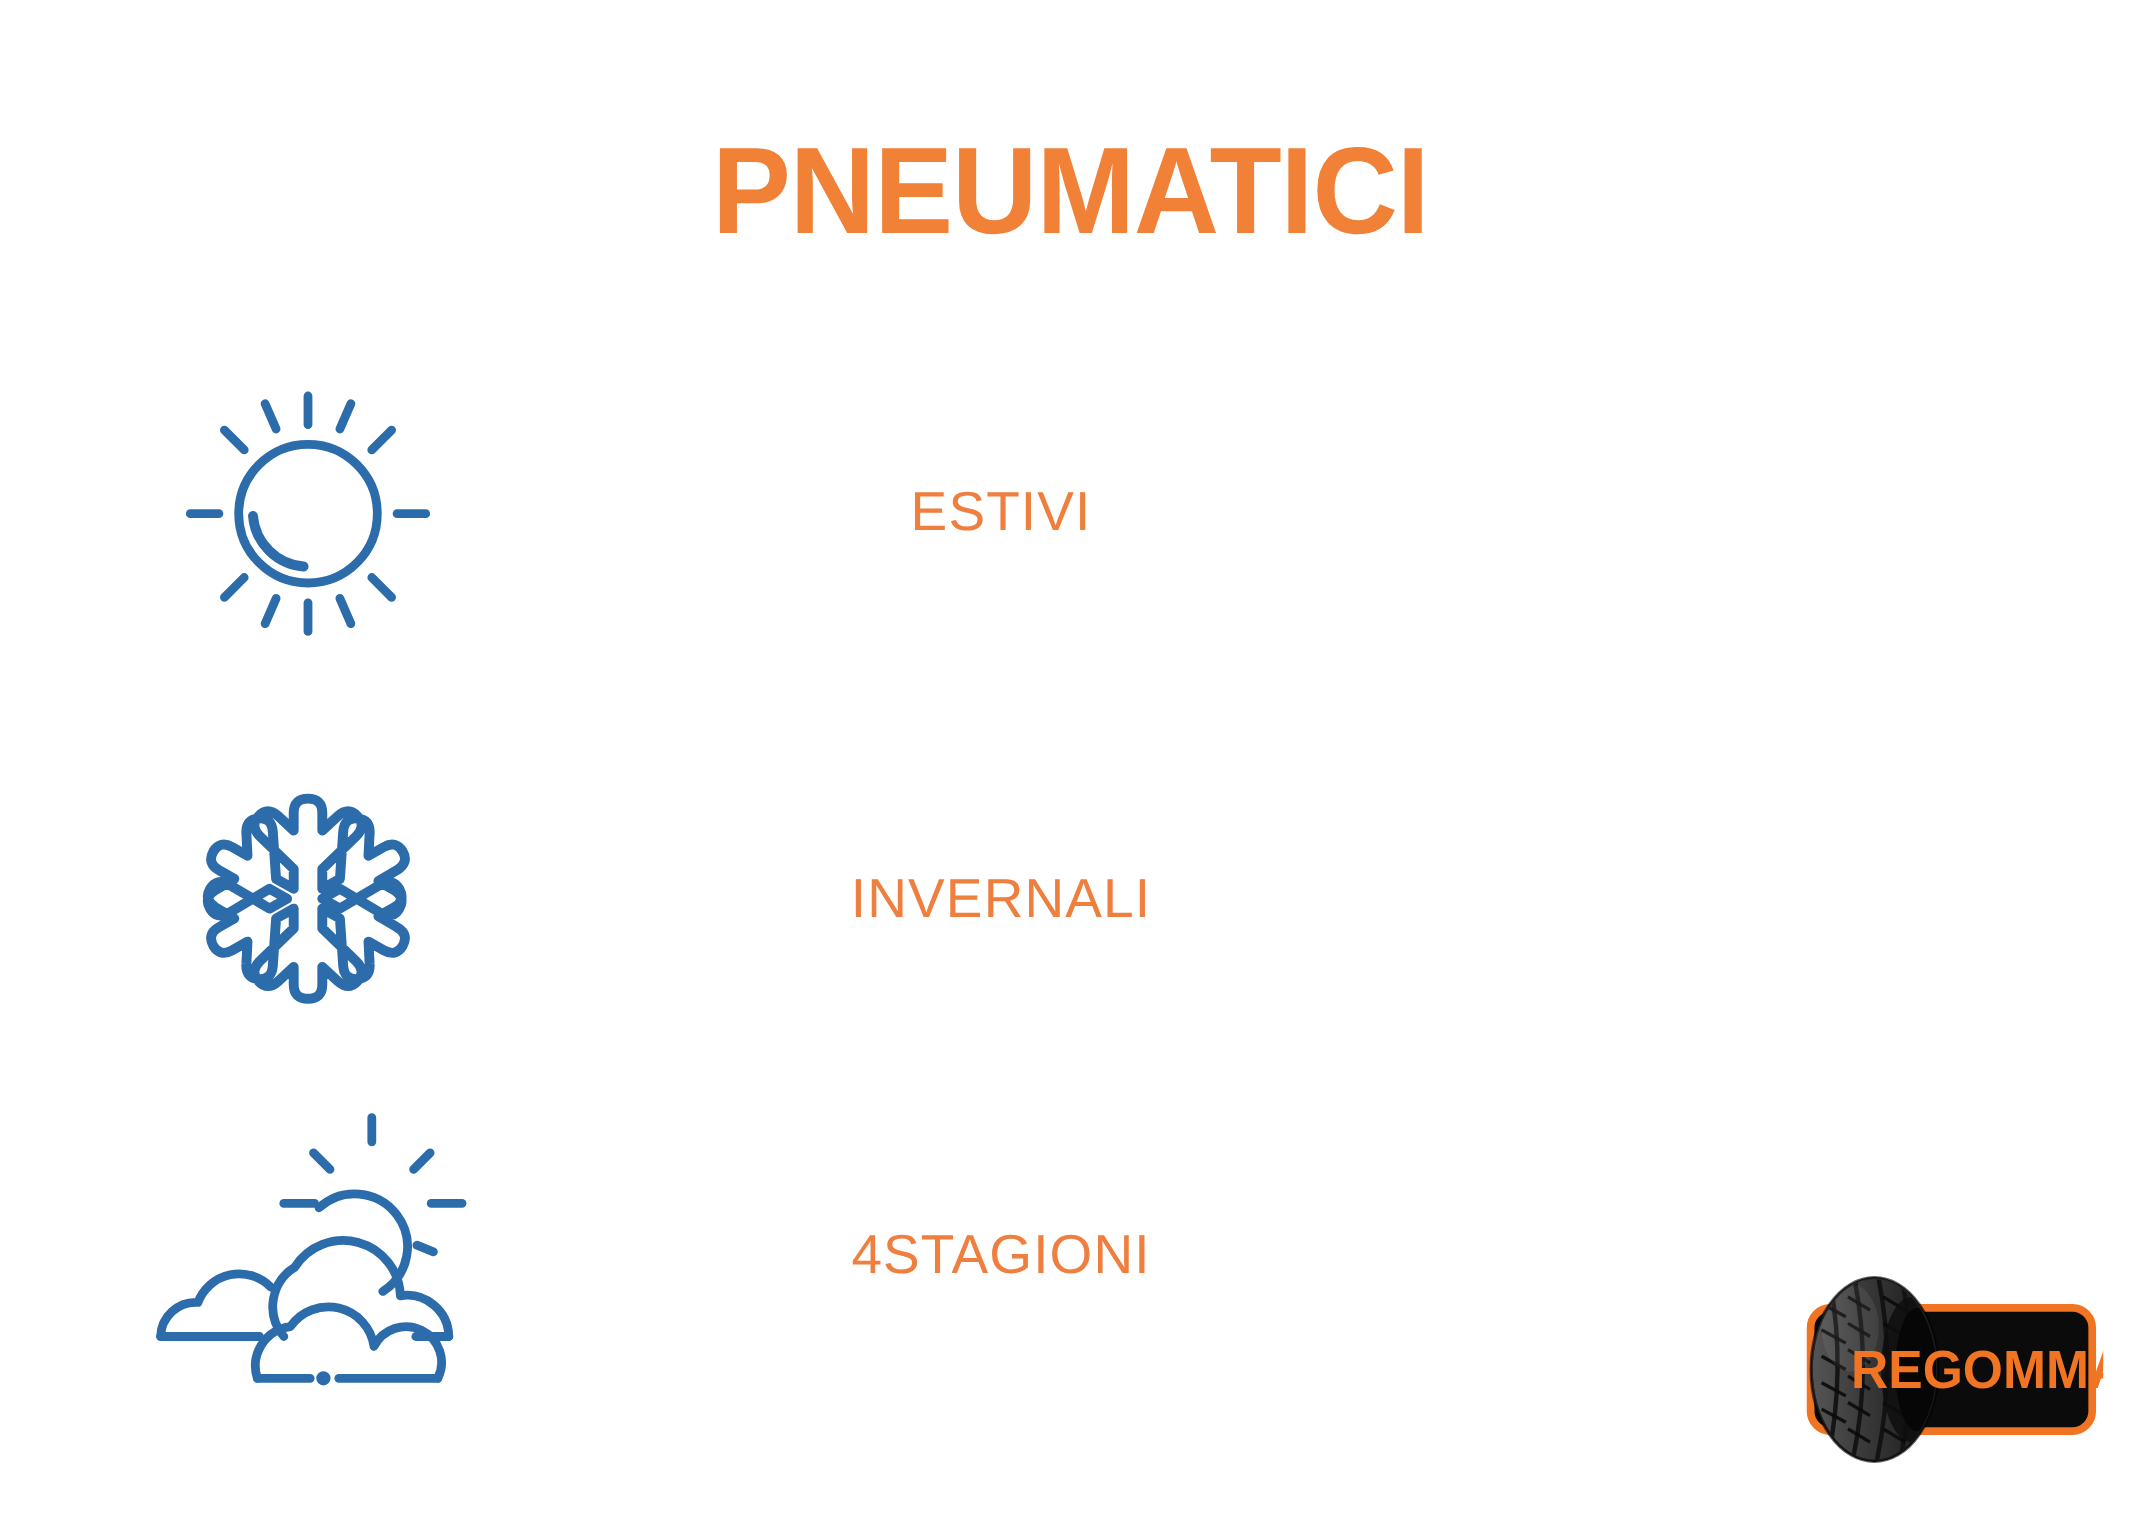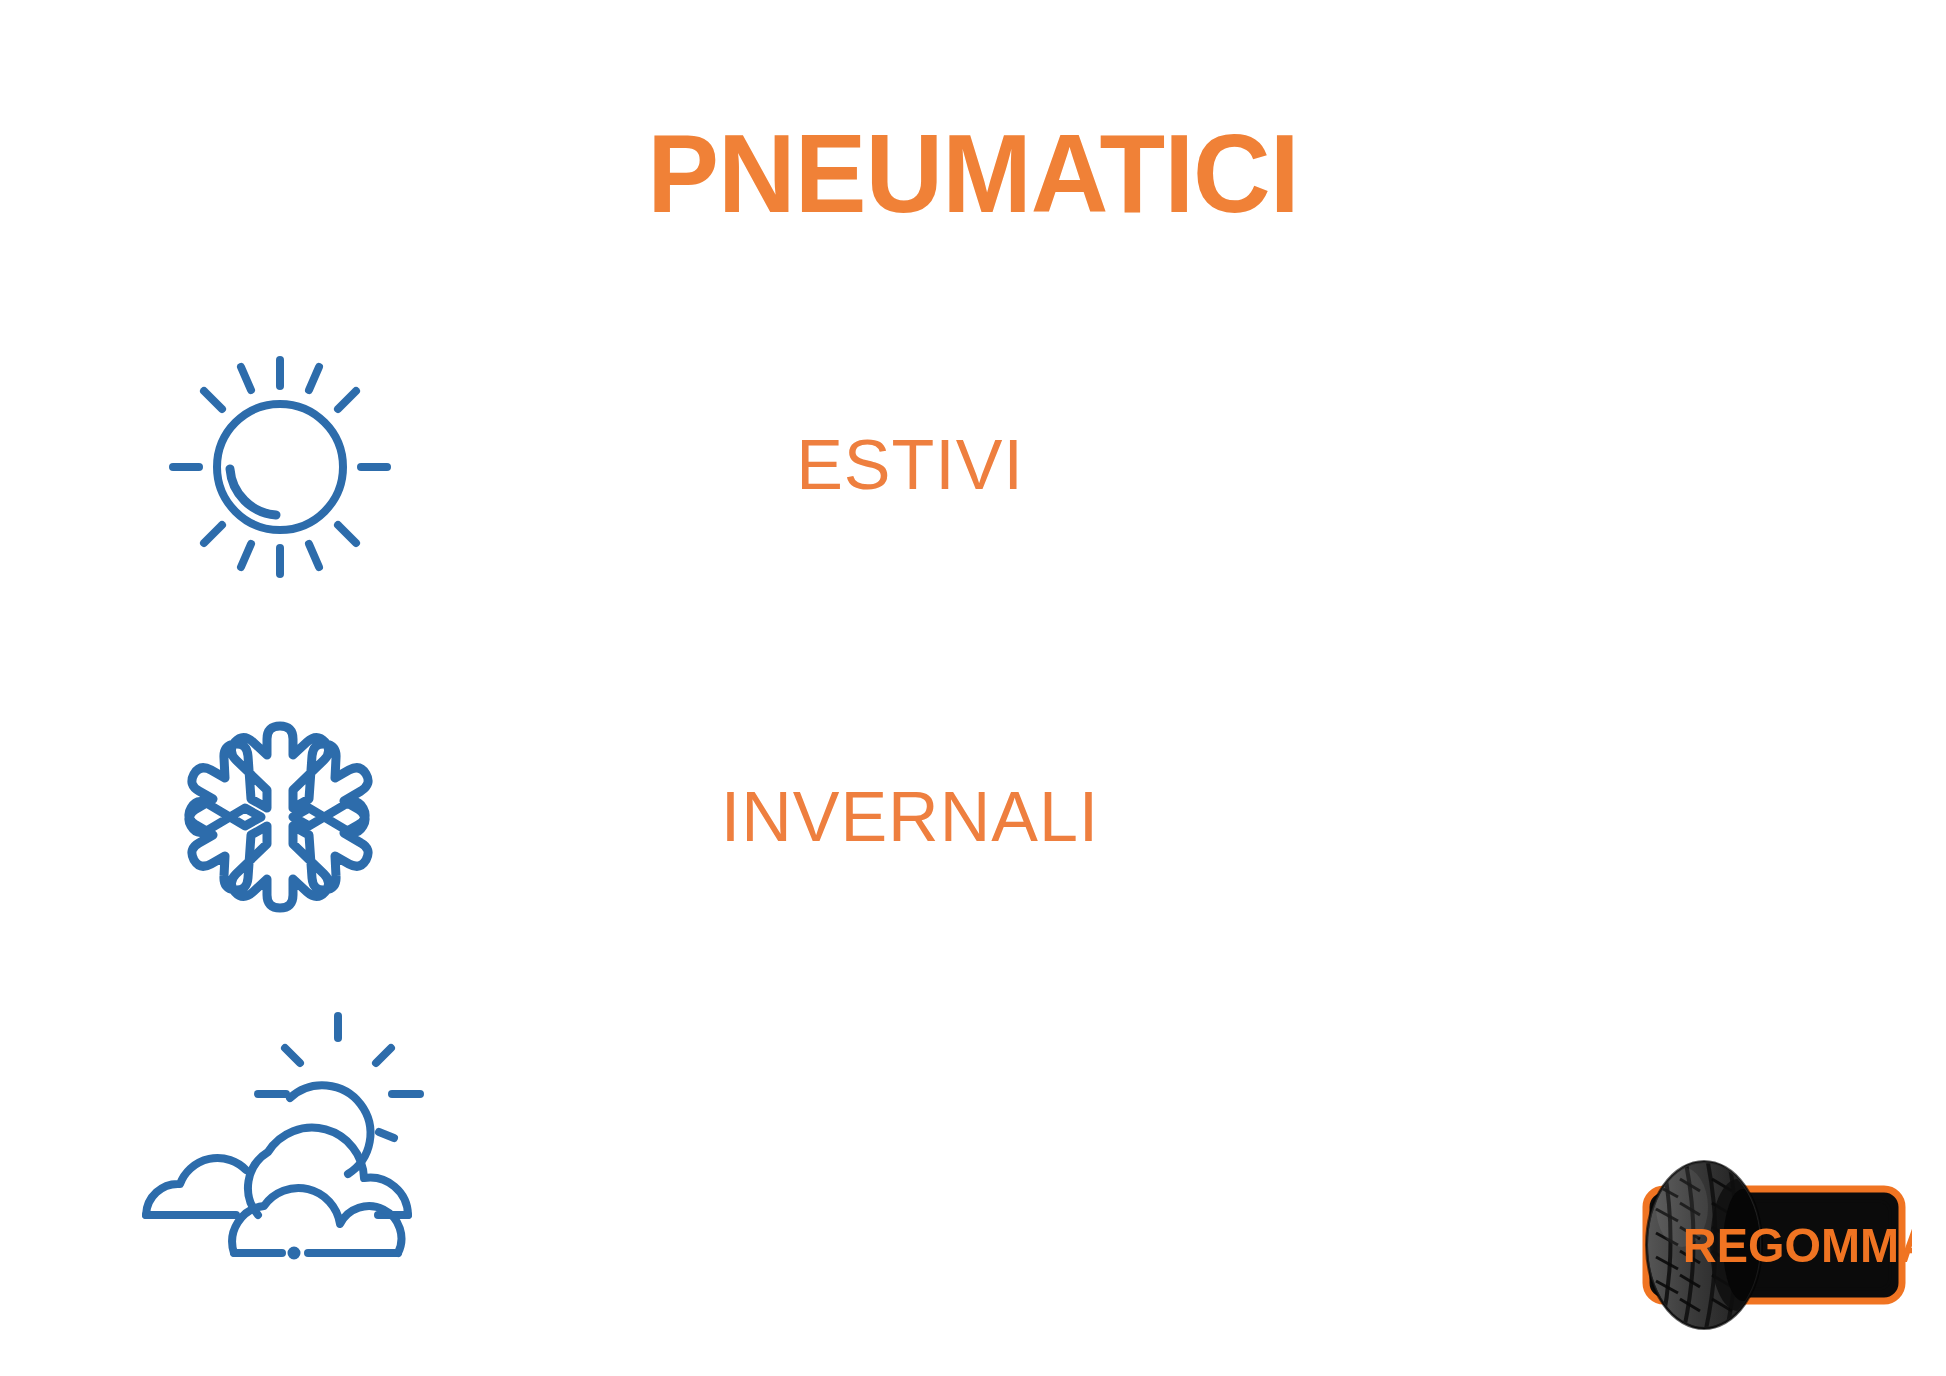--- a/index.html
+++ b/index.html
@@ -55,21 +55,21 @@
   }
   .icon-cell svg { display:block; }
 
   .label-cell {
     flex:0 0 700px;
     display:flex;
     align-items:center;
     justify-content:center;
   }
   .label {
-    font-size:70px;
+    font-size:50px;
     font-weight:300;
     color:#EE7F3F;
     letter-spacing:1px;
     white-space:nowrap;
     line-height:1;
   }
 
   
   .logo {
     position:absolute;
@@ -245,20 +245,23 @@
                    a36 36 0 0 1 30 -47
                    a42 42 0 0 1 76 18
                    a30 30 0 0 1 58 29
                    l0 0"></path>
           <path d="M104 243 h48"></path>
           <path d="M178 243 h90"></path>
           <circle cx="164" cy="243" r="2.5" fill="#2D6CAB"></circle>
         </g>
       </svg>
     </div>
+    <div class="label-cell">
+      <span class="label">4STAGIONI</span>
+    </div>
   </div>
 
   <div class="logo">
     <svg class="logo-svg" viewBox="0 0 300 200" aria-hidden="true">
       <defs>
         <radialGradient id="tireShade" cx="45%" cy="40%" r="70%">
           <stop offset="0%" stop-color="#4a4a4a"></stop>
           <stop offset="55%" stop-color="#2b2b2b"></stop>
           <stop offset="100%" stop-color="#0d0d0d"></stop>
         </radialGradient>

